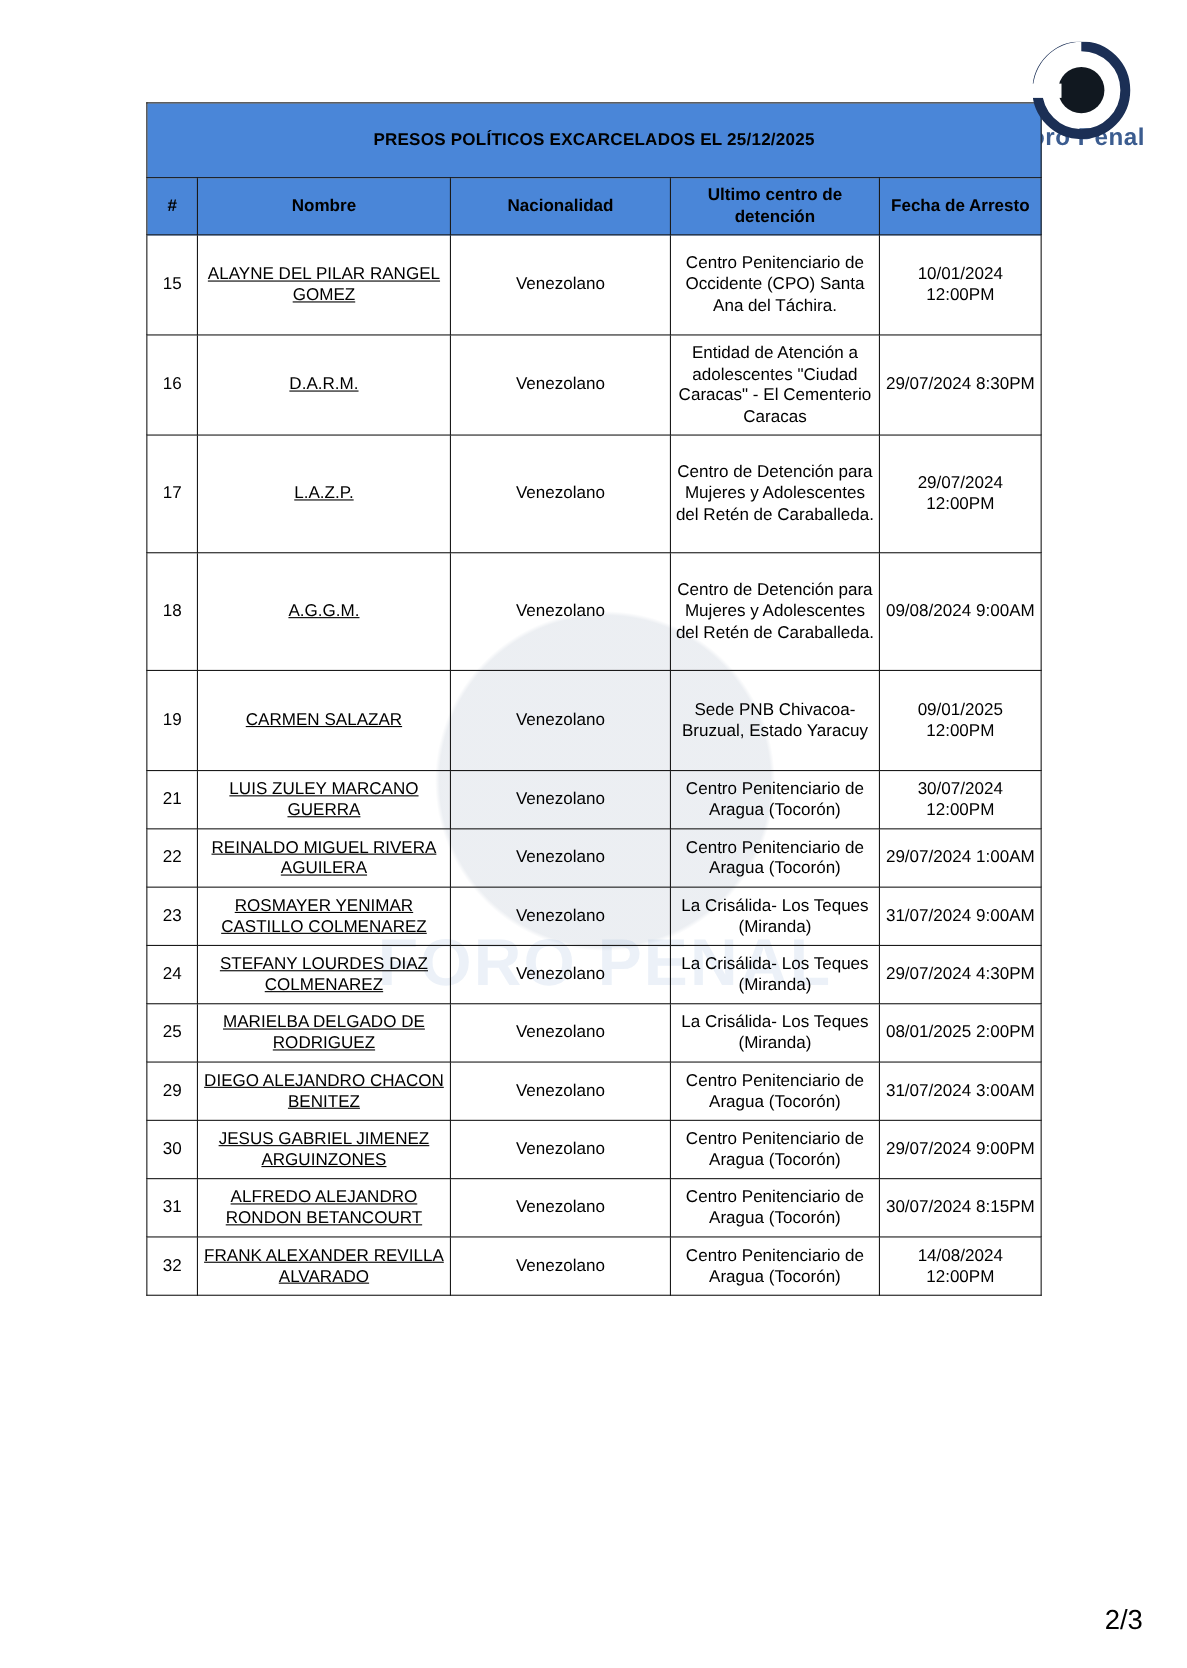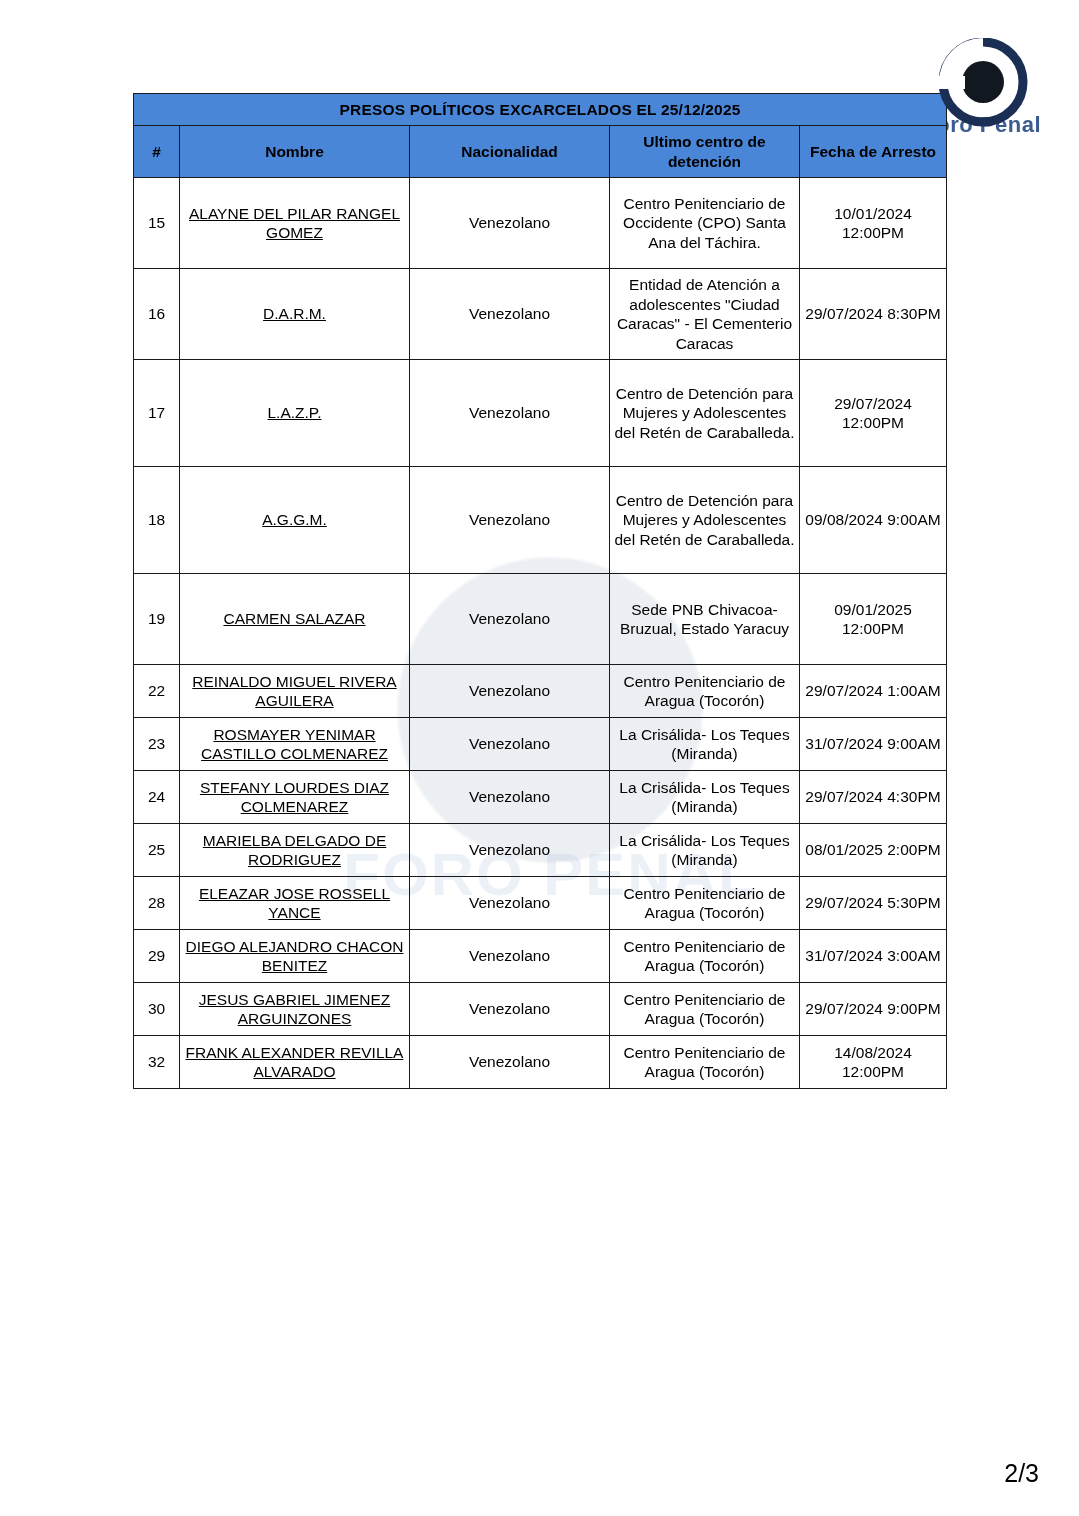--- a/index.html
+++ b/index.html
@@ -82,21 +82,21 @@
     vertical-align: middle;
     padding: 3px 4px;
     line-height: 1.25;
   }
 
   .title-cell {
     background: #4a86d8;
     font-size: 23px;
     font-weight: bold;
     letter-spacing: .2px;
-    padding: 6px 4px !important;
+    padding: 24px 4px !important;
     color: #000;
   }
   .hdr td {
     background: #4a86d8;
     font-weight: bold;
     font-size: 17px;
     padding: 6px 4px !important;
   }
 
   .c-num   { width: 46px; }
@@ -187,20 +187,27 @@
           <td class="date">09/08/2024 9:00AM</td>
         </tr>
         <tr class="tall">
           <td class="num">19</td>
           <td class="name">CARMEN SALAZAR</td>
           <td class="nat">Venezolano</td>
           <td class="center">Sede PNB Chivacoa-Bruzual, Estado Yaracuy</td>
           <td class="date">09/01/2025 12:00PM</td>
         </tr>
         <tr class="normal">
+          <td class="num">21</td>
+          <td class="name">LUIS ZULEY MARCANO GUERRA</td>
+          <td class="nat">Venezolano</td>
+          <td class="center">Centro Penitenciario de Aragua (Tocorón)</td>
+          <td class="date">30/07/2024 12:00PM</td>
+        </tr>
+        <tr class="normal">
           <td class="num">22</td>
           <td class="name">REINALDO MIGUEL RIVERA AGUILERA</td>
           <td class="nat">Venezolano</td>
           <td class="center">Centro Penitenciario de Aragua (Tocorón)</td>
           <td class="date">29/07/2024 1:00AM</td>
         </tr>
         <tr class="normal">
           <td class="num">23</td>
           <td class="name">ROSMAYER YENIMAR CASTILLO COLMENAREZ</td>
           <td class="nat">Venezolano</td>
@@ -215,39 +222,39 @@
           <td class="date">29/07/2024 4:30PM</td>
         </tr>
         <tr class="normal">
           <td class="num">25</td>
           <td class="name">MARIELBA DELGADO DE RODRIGUEZ</td>
           <td class="nat">Venezolano</td>
           <td class="center">La Crisálida- Los Teques (Miranda)</td>
           <td class="date">08/01/2025 2:00PM</td>
         </tr>
         <tr class="normal">
-          <td class="num">28</td>
-          <td class="name">ELEAZAR JOSE ROSSELL YANCE</td>
-          <td class="nat">Venezolano</td>
-          <td class="center">Centro Penitenciario de Aragua (Tocorón)</td>
-          <td class="date">29/07/2024 5:30PM</td>
-        </tr>
-        <tr class="normal">
           <td class="num">29</td>
           <td class="name">DIEGO ALEJANDRO CHACON BENITEZ</td>
           <td class="nat">Venezolano</td>
           <td class="center">Centro Penitenciario de Aragua (Tocorón)</td>
           <td class="date">31/07/2024 3:00AM</td>
         </tr>
         <tr class="normal">
           <td class="num">30</td>
           <td class="name">JESUS GABRIEL JIMENEZ ARGUINZONES</td>
           <td class="nat">Venezolano</td>
           <td class="center">Centro Penitenciario de Aragua (Tocorón)</td>
           <td class="date">29/07/2024 9:00PM</td>
+        </tr>
+        <tr class="normal">
+          <td class="num">31</td>
+          <td class="name">ALFREDO ALEJANDRO RONDON BETANCOURT</td>
+          <td class="nat">Venezolano</td>
+          <td class="center">Centro Penitenciario de Aragua (Tocorón)</td>
+          <td class="date">30/07/2024 8:15PM</td>
         </tr>
         <tr class="normal">
           <td class="num">32</td>
           <td class="name">FRANK ALEXANDER REVILLA ALVARADO</td>
           <td class="nat">Venezolano</td>
           <td class="center">Centro Penitenciario de Aragua (Tocorón)</td>
           <td class="date">14/08/2024 12:00PM</td>
         </tr>
       </tbody>
   </table>

